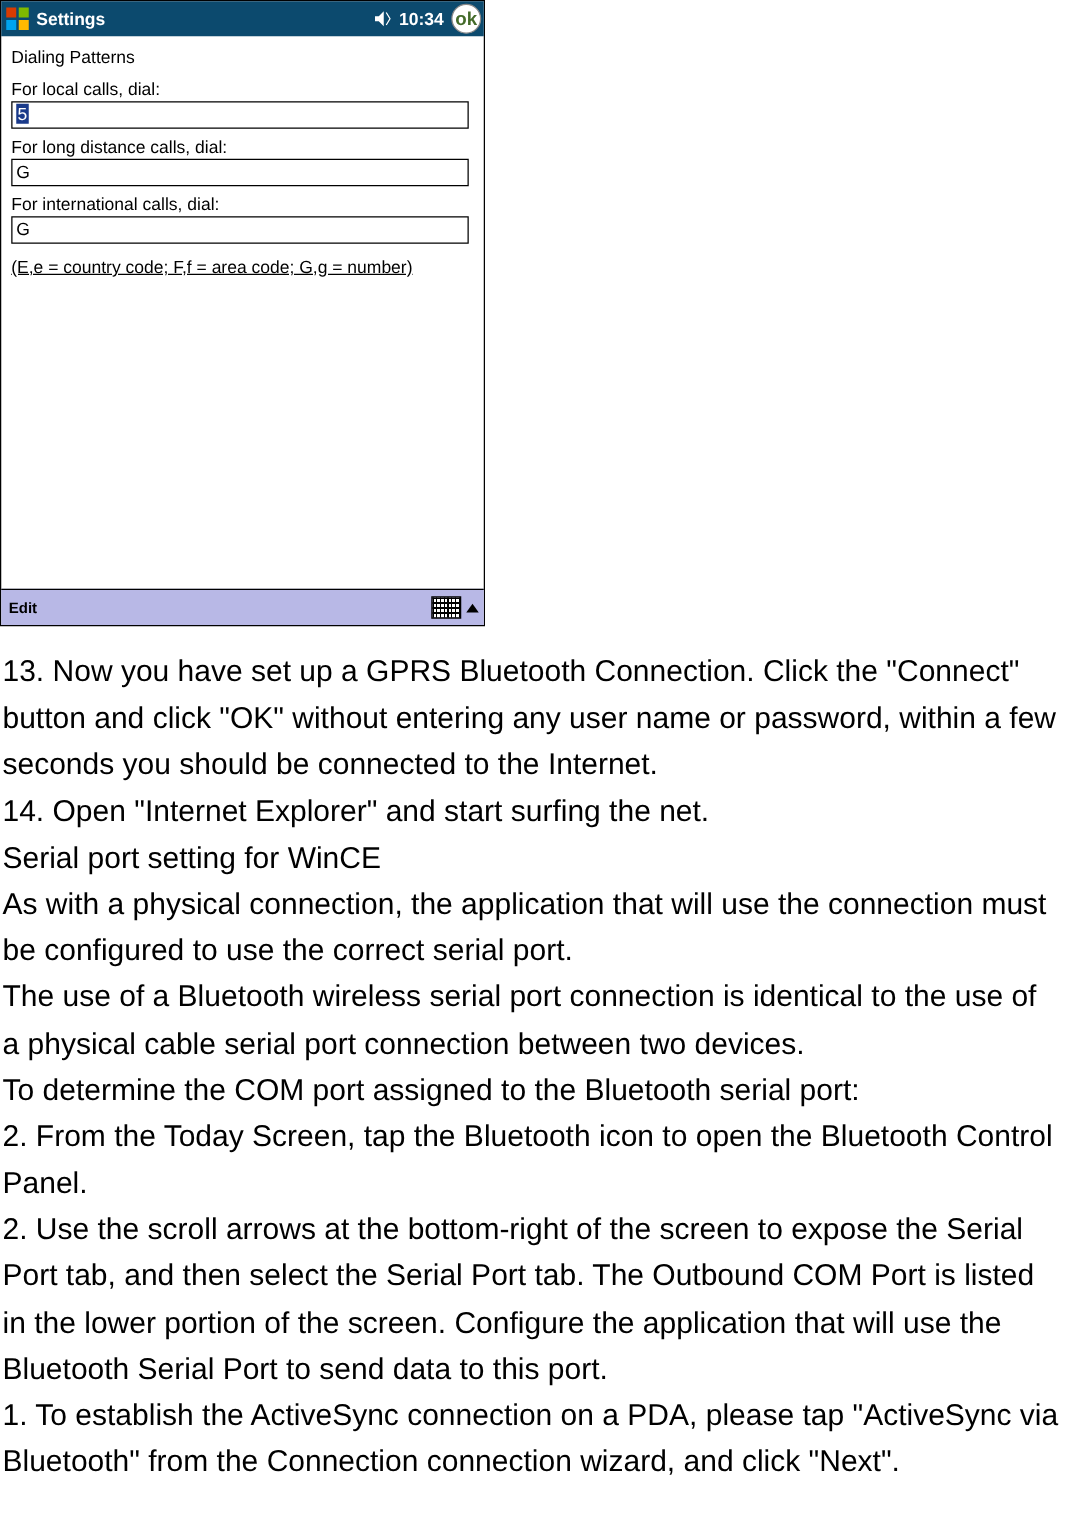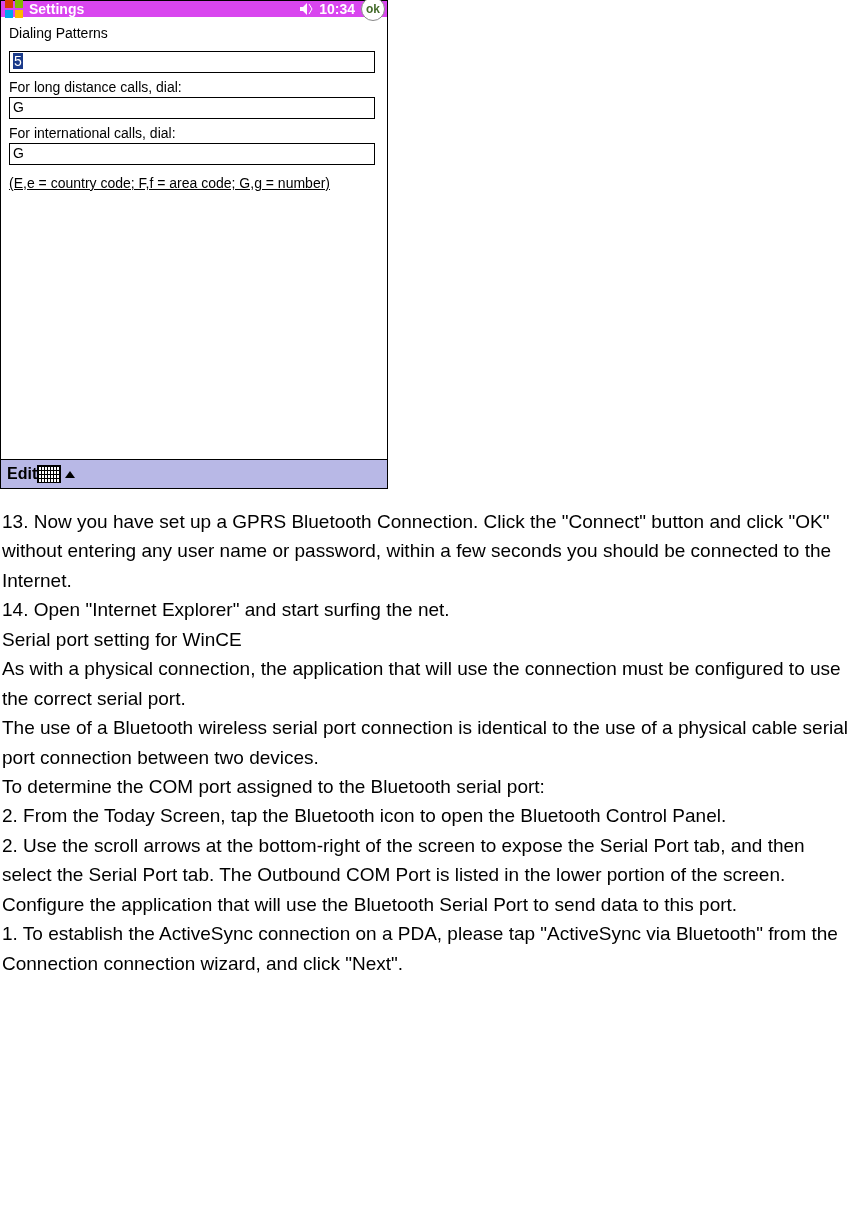--- a/index.html
+++ b/index.html
@@ -14,25 +14,25 @@
     padding: 0;
   }
   .screenshot {
     width: 386px;
     border: 1px solid #000;
     margin: 0;
     font-family: Tahoma, Arial, sans-serif;
     background: #fff;
   }
   .titlebar {
-    background: #d946ef;
+    background: #0c4a6e;
     color: #fff;
     display: flex;
     align-items: center;
-    height: 16px;
+    height: 28px;
     padding: 0 2px 0 2px;
     font-size: 14px;
     font-weight: bold;
   }
   .start-icon {
     width: 22px;
     height: 22px;
     margin-right: 4px;
     display: flex;
     align-items: center;
@@ -49,21 +49,21 @@
   .clock {
     margin: 0 6px 0 2px;
     font-weight: bold;
   }
   .ok-button {
     width: 22px;
     height: 22px;
     border-radius: 50%;
     background: #fff;
     color: #446b2a;
-    font-size: 12px;
+    font-size: 15px;
     font-weight: bold;
     display: flex;
     align-items: center;
     justify-content: center;
     border: 1px solid #888;
   }
   .dialog-body {
     padding: 4px 8px 0 8px;
     font-size: 14px;
     color: #000;
@@ -102,22 +102,23 @@
     margin: 10px 0 0 0;
     color: #000;
     text-decoration: underline;
   }
   .bottombar {
     background: #b8b8e6;
     border-top: 1px solid #000;
     height: 28px;
     display: flex;
     align-items: center;
-    font-size: 16px;
+    font-size: 12px;
     padding: 0 4px 0 6px;
+    justify-content: space-between;
     color: #000;
     font-weight: bold;
   }
   .sip-button {
     display: flex;
     align-items: center;
     gap: 2px;
   }
   .sip-kb {
     width: 22px;
@@ -131,21 +132,21 @@
     width: 0;
     height: 0;
     border-left: 5px solid transparent;
     border-right: 5px solid transparent;
     border-bottom: 7px solid #000;
     margin-left: 2px;
   }
 
   .content {
     padding: 18px 16px 0 2px;
-    font-size: 19px;
+    font-size: 24px;
     line-height: 1.55;
   }
   .content p {
     margin: 0;
   }
   .content .bold {
     font-weight: normal;
   }
 </style>
 </head>
@@ -170,20 +171,21 @@
           <path d="M10 3 L13 8 L10 13" stroke="#fff" stroke-width="1" fill="none"></path>
         </svg>
       </span>
       <span class="clock">10:34</span>
       <span class="ok-button">ok</span>
     </div>
 
     <div class="dialog-body">
       <div class="dialog-heading">Dialing Patterns</div>
 
+      <div class="field-label">For local calls, dial:</div>
       <div class="text-input sel"><span class="selchar">5</span></div>
 
       <div class="field-label">For long distance calls, dial:</div>
       <div class="text-input">G</div>
 
       <div class="field-label">For international calls, dial:</div>
       <div class="text-input">G</div>
 
       <div class="hint">(E,e = country code; F,f = area code; G,g = number)</div>
     </div>

